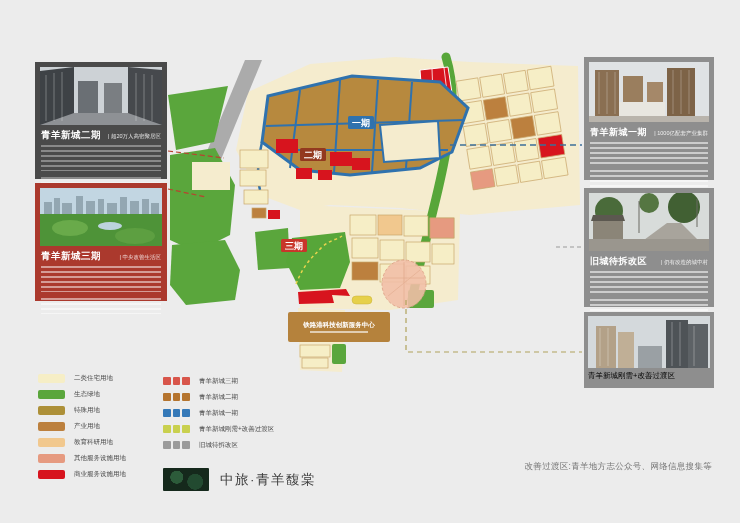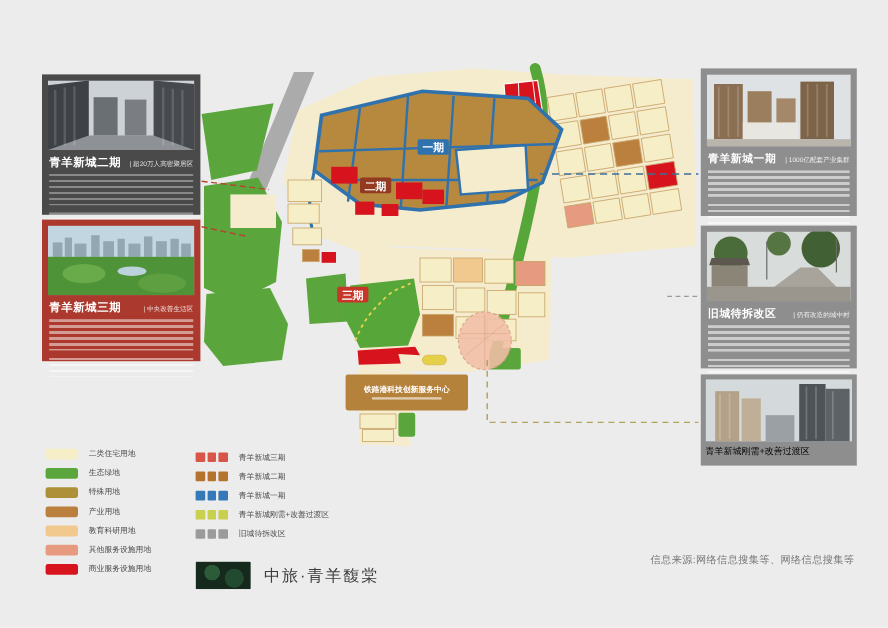--- a/index.html
+++ b/index.html
@@ -358,15 +358,15 @@
         </span>
         <span class="lb">旧城待拆改区</span>
       </div>
   </div>
 
   <div id="logo">
     <span class="mark"></span>
     <span class="brand">中旅·青羊馥棠</span>
   </div>
 
-  <div id="source-note">信息来源:网络信息搜集等、网络信息搜集等</div>
+  <div id="source-note">改善过渡区:青羊地方志公众号、网络信息搜集等</div>
 
 </div>
 
 </body></html>

